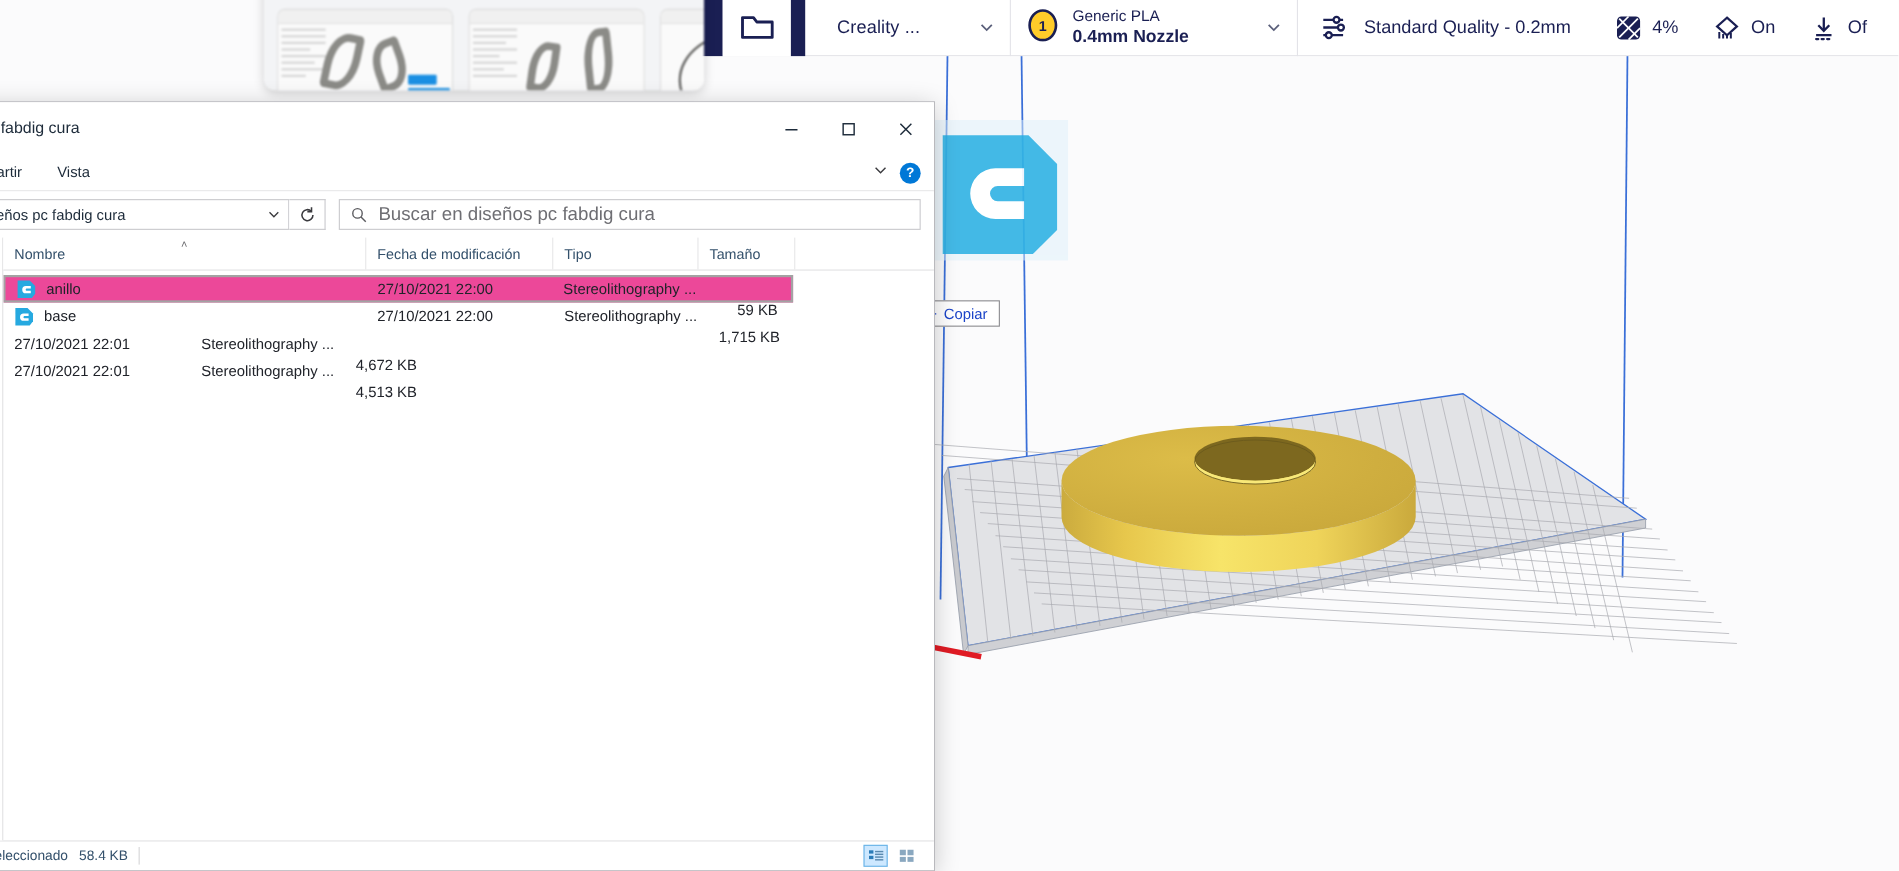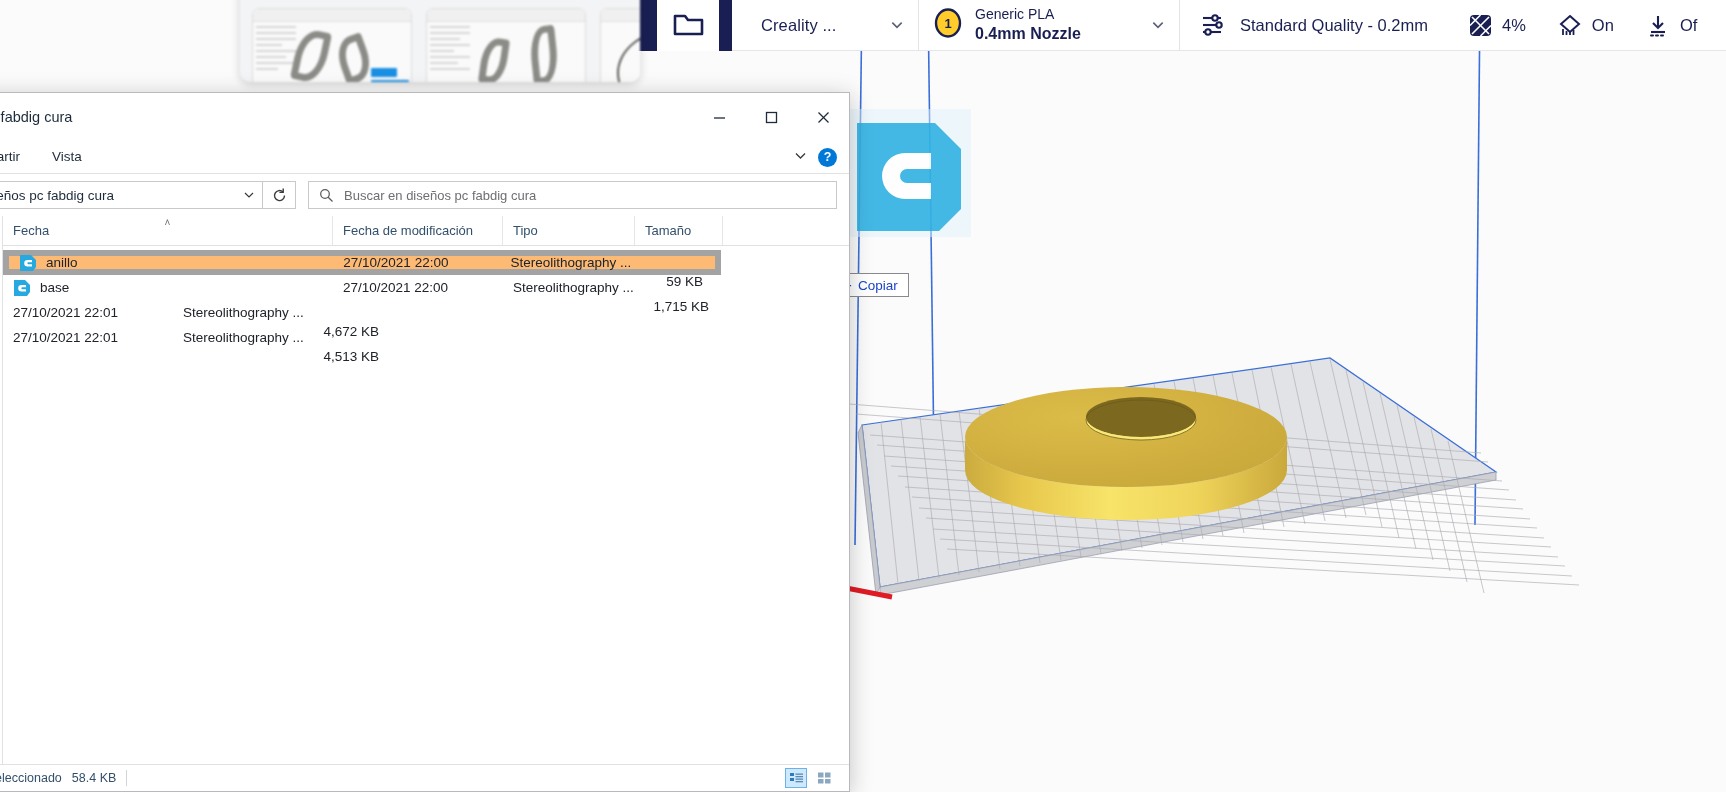--- a/index.html
+++ b/index.html
@@ -153,21 +153,21 @@
     background: #fff;
   }
   .search-box {
     flex: 1 1 auto;
     height: 28px; margin-left: 12px;
     border: 1px solid #c9c9cd;
     background: #fff;
     display: flex; align-items: center;
     padding: 0 10px; gap: 10px;
   }
-  .search-placeholder { font-size: 13px; color: #6e6e73; text-align: right; }
+  .search-placeholder { font-size: 17px; color: #6e6e73; text-align: right; }
 
   #exp-body { flex: 1 1 auto; display: flex; min-height: 0; background: #fff; }
   #exp-navpane {
     width: 47px; flex: 0 0 47px;
     background: #ffffff;
     position: relative;
     border-right: 1px solid #e1e1e3;
   }
 
   #exp-list { flex: 1 1 auto; display: flex; flex-direction: column; min-width: 0; }
@@ -188,21 +188,21 @@
   .sort-caret {
     position: absolute; left: 50%; top: 1px;
     transform: translateX(-50%);
     font-size: 10px; color: #6a6a6e;
   }
   .row {
     height: 25px;
     display: flex; align-items: center;
     font-size: 13.5px; color: #20232a;
   }
-  .row.selected { background: #fdba74; border: 6px solid #a3a3a3; }
+  .row.selected { background: #ec4899; border: 2px solid #a3a3a3; }
   .cell { display: flex; align-items: center; padding-left: 10px; overflow: hidden; white-space: nowrap; }
   .cell.num { justify-content: flex-end; padding-right: 12px; padding-left: 0; margin-top: 38px; }
   .fileicon { width: 18px; height: 18px; margin-right: 9px; flex: 0 0 18px; }
   #list-rows { flex: 1 1 auto; padding-top: 4px; background: #fff; }
 
   #exp-status {
     height: 27px; flex: 0 0 27px;
     display: flex; align-items: center;
     border-top: 1px solid #e1e1e3;
     background: #fff;
@@ -555,21 +555,21 @@
         
         
         
       </div>
 
       <div id="exp-list">
 
         <div id="list-header">
           <div class="col-head" style="width:330px;">
             <span class="sort-caret">˄</span>
-            <span>Fecha</span>
+            <span>Nombre</span>
           </div>
           <div class="col-head" style="width:170px;">
             <span>Fecha de modificación</span>
           </div>
           <div class="col-head" style="width:132px;">
             <span>Tipo</span>
           </div>
           <div class="col-head" style="width:88px;">
             <span>Tamaño</span>
           </div>

